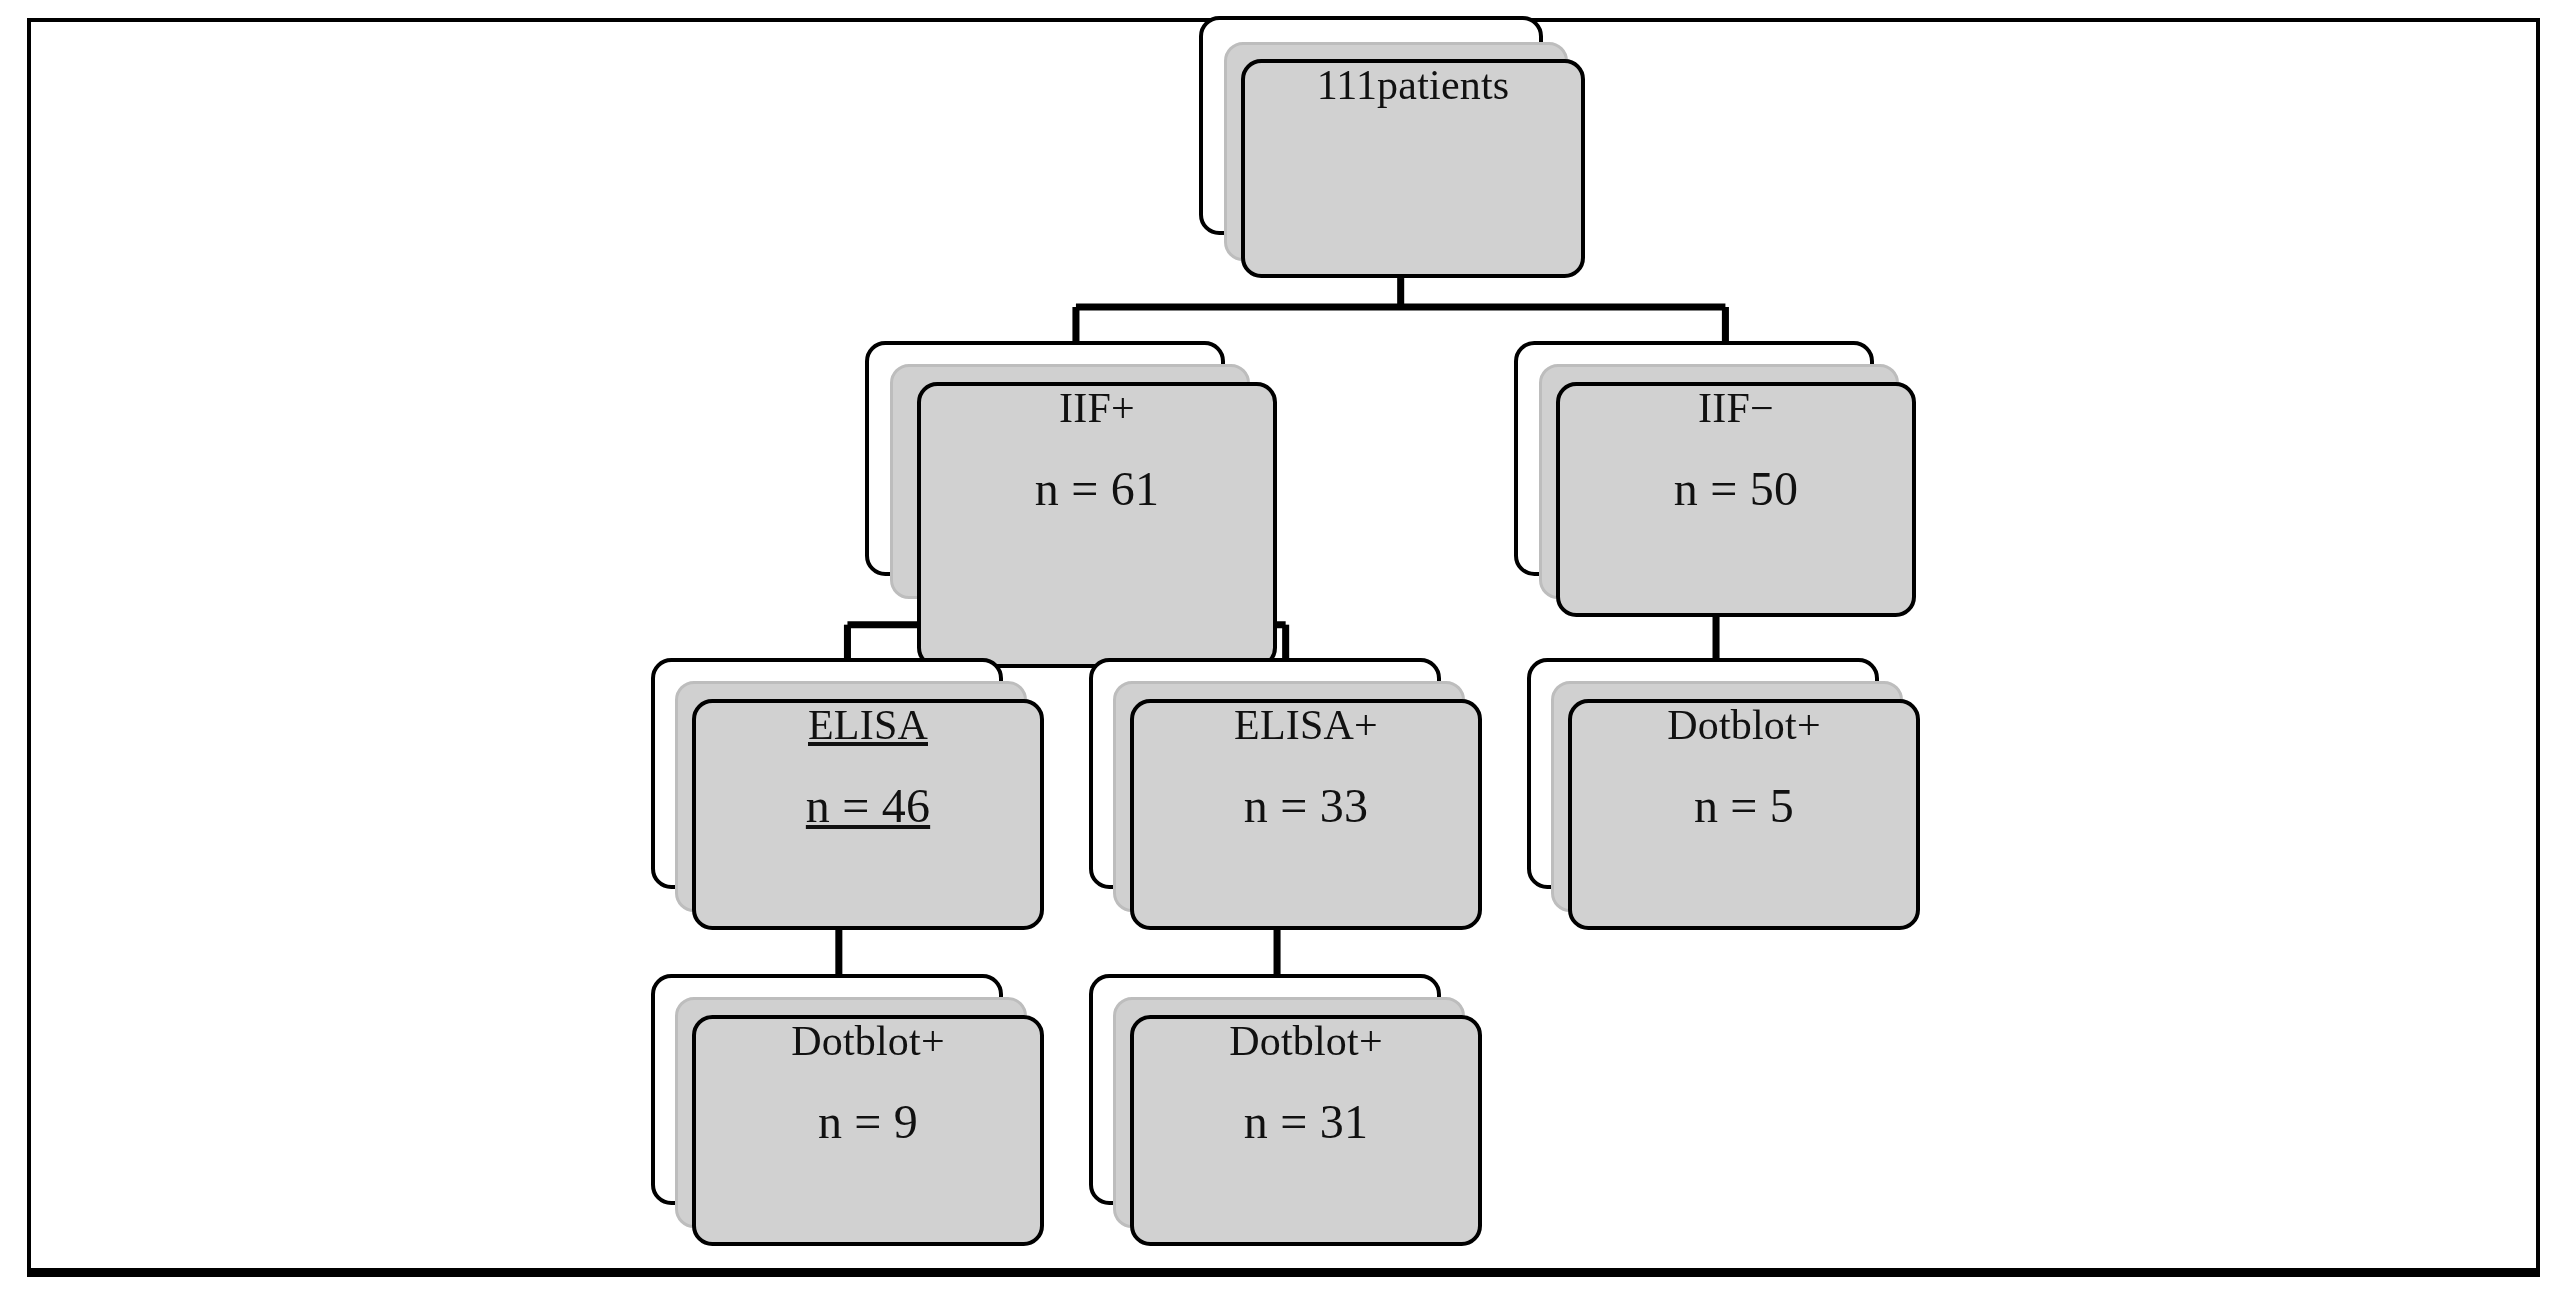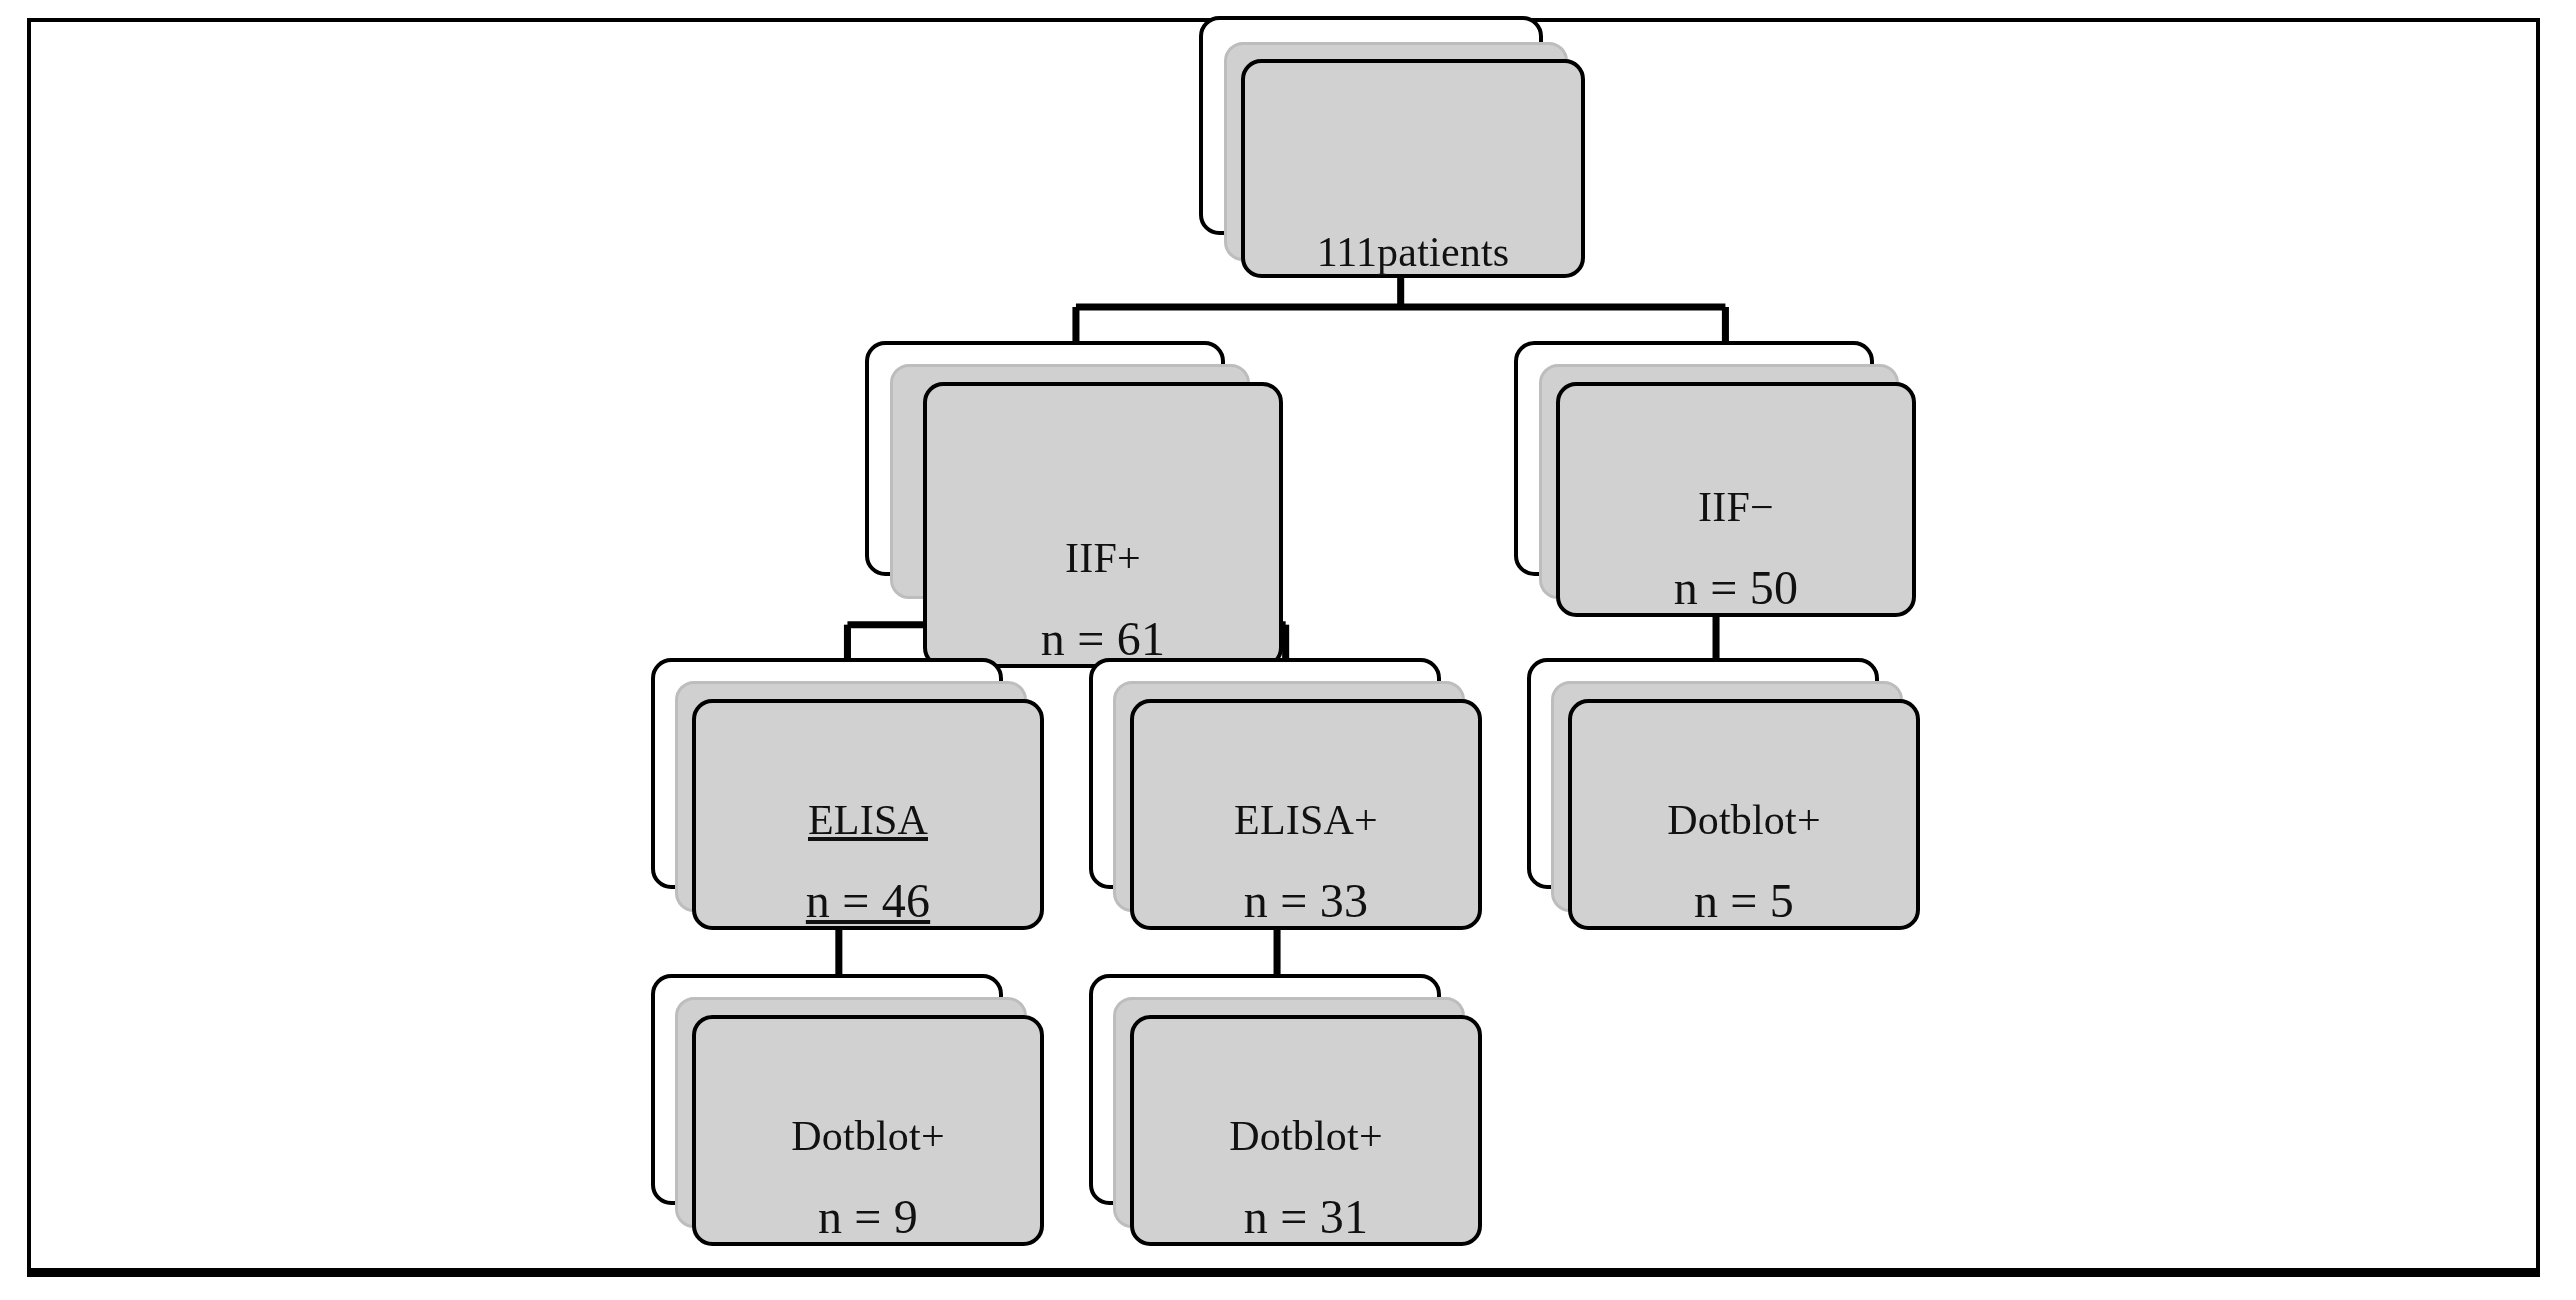--- a/index.html
+++ b/index.html
@@ -45,21 +45,21 @@
   }
   .card-front{
     position:absolute;
     box-sizing:border-box;
     background:#d1d1d1;
     border:4.7px solid #000000;
     border-radius:20.3px;
     display:flex;
     flex-direction:column;
     align-items:center;
-    justify-content:flex-end;
+    justify-content:flex-start;
     color:#111111;
   }
   .lbl{
     display:block;
     line-height:1.05;
     white-space:nowrap;
     letter-spacing:0.2px;
   }
   .lbl-title{font-size:42px;}
   .lbl-count{font-size:48px;margin-top:34px;}
@@ -97,21 +97,21 @@
     <div class="card-back" style="width:344px;height:219px;left:-12.5px;top:-9.4px;"></div>
     <div class="card-mid" style="left:12.5px;top:17px;width:344px;height:219px;"></div>
     <div class="card-front single" style="left:30px;top:34px;width:344px;height:219px;">
       <span class="lbl lbl-title">111patients</span>
     </div>
   </div>
 
   <div class="node" style="left:871px;top:344px;width:415px;height:274px;">
     <div class="card-back" style="width:360px;height:235px;left:-6.3px;top:-3.1px;"></div>
     <div class="card-mid" style="left:19px;top:20.3px;width:360px;height:235px;"></div>
-    <div class="card-front" style="left:52px;top:38px;width:360px;height:286px;">
+    <div class="card-front" style="left:46px;top:38px;width:360px;height:286px;">
       <span class="lbl lbl-title">IIF+</span>
       <span class="lbl lbl-count">n = 61</span>
     </div>
   </div>
 
   <div class="node" style="left:1520px;top:344px;width:415px;height:274px;">
     <div class="card-back" style="width:360px;height:235px;left:-6.3px;top:-3.1px;"></div>
     <div class="card-mid" style="left:19px;top:20.3px;width:360px;height:235px;"></div>
     <div class="card-front" style="left:36px;top:38px;width:360px;height:235px;">
       <span class="lbl lbl-title">IIF−</span>

